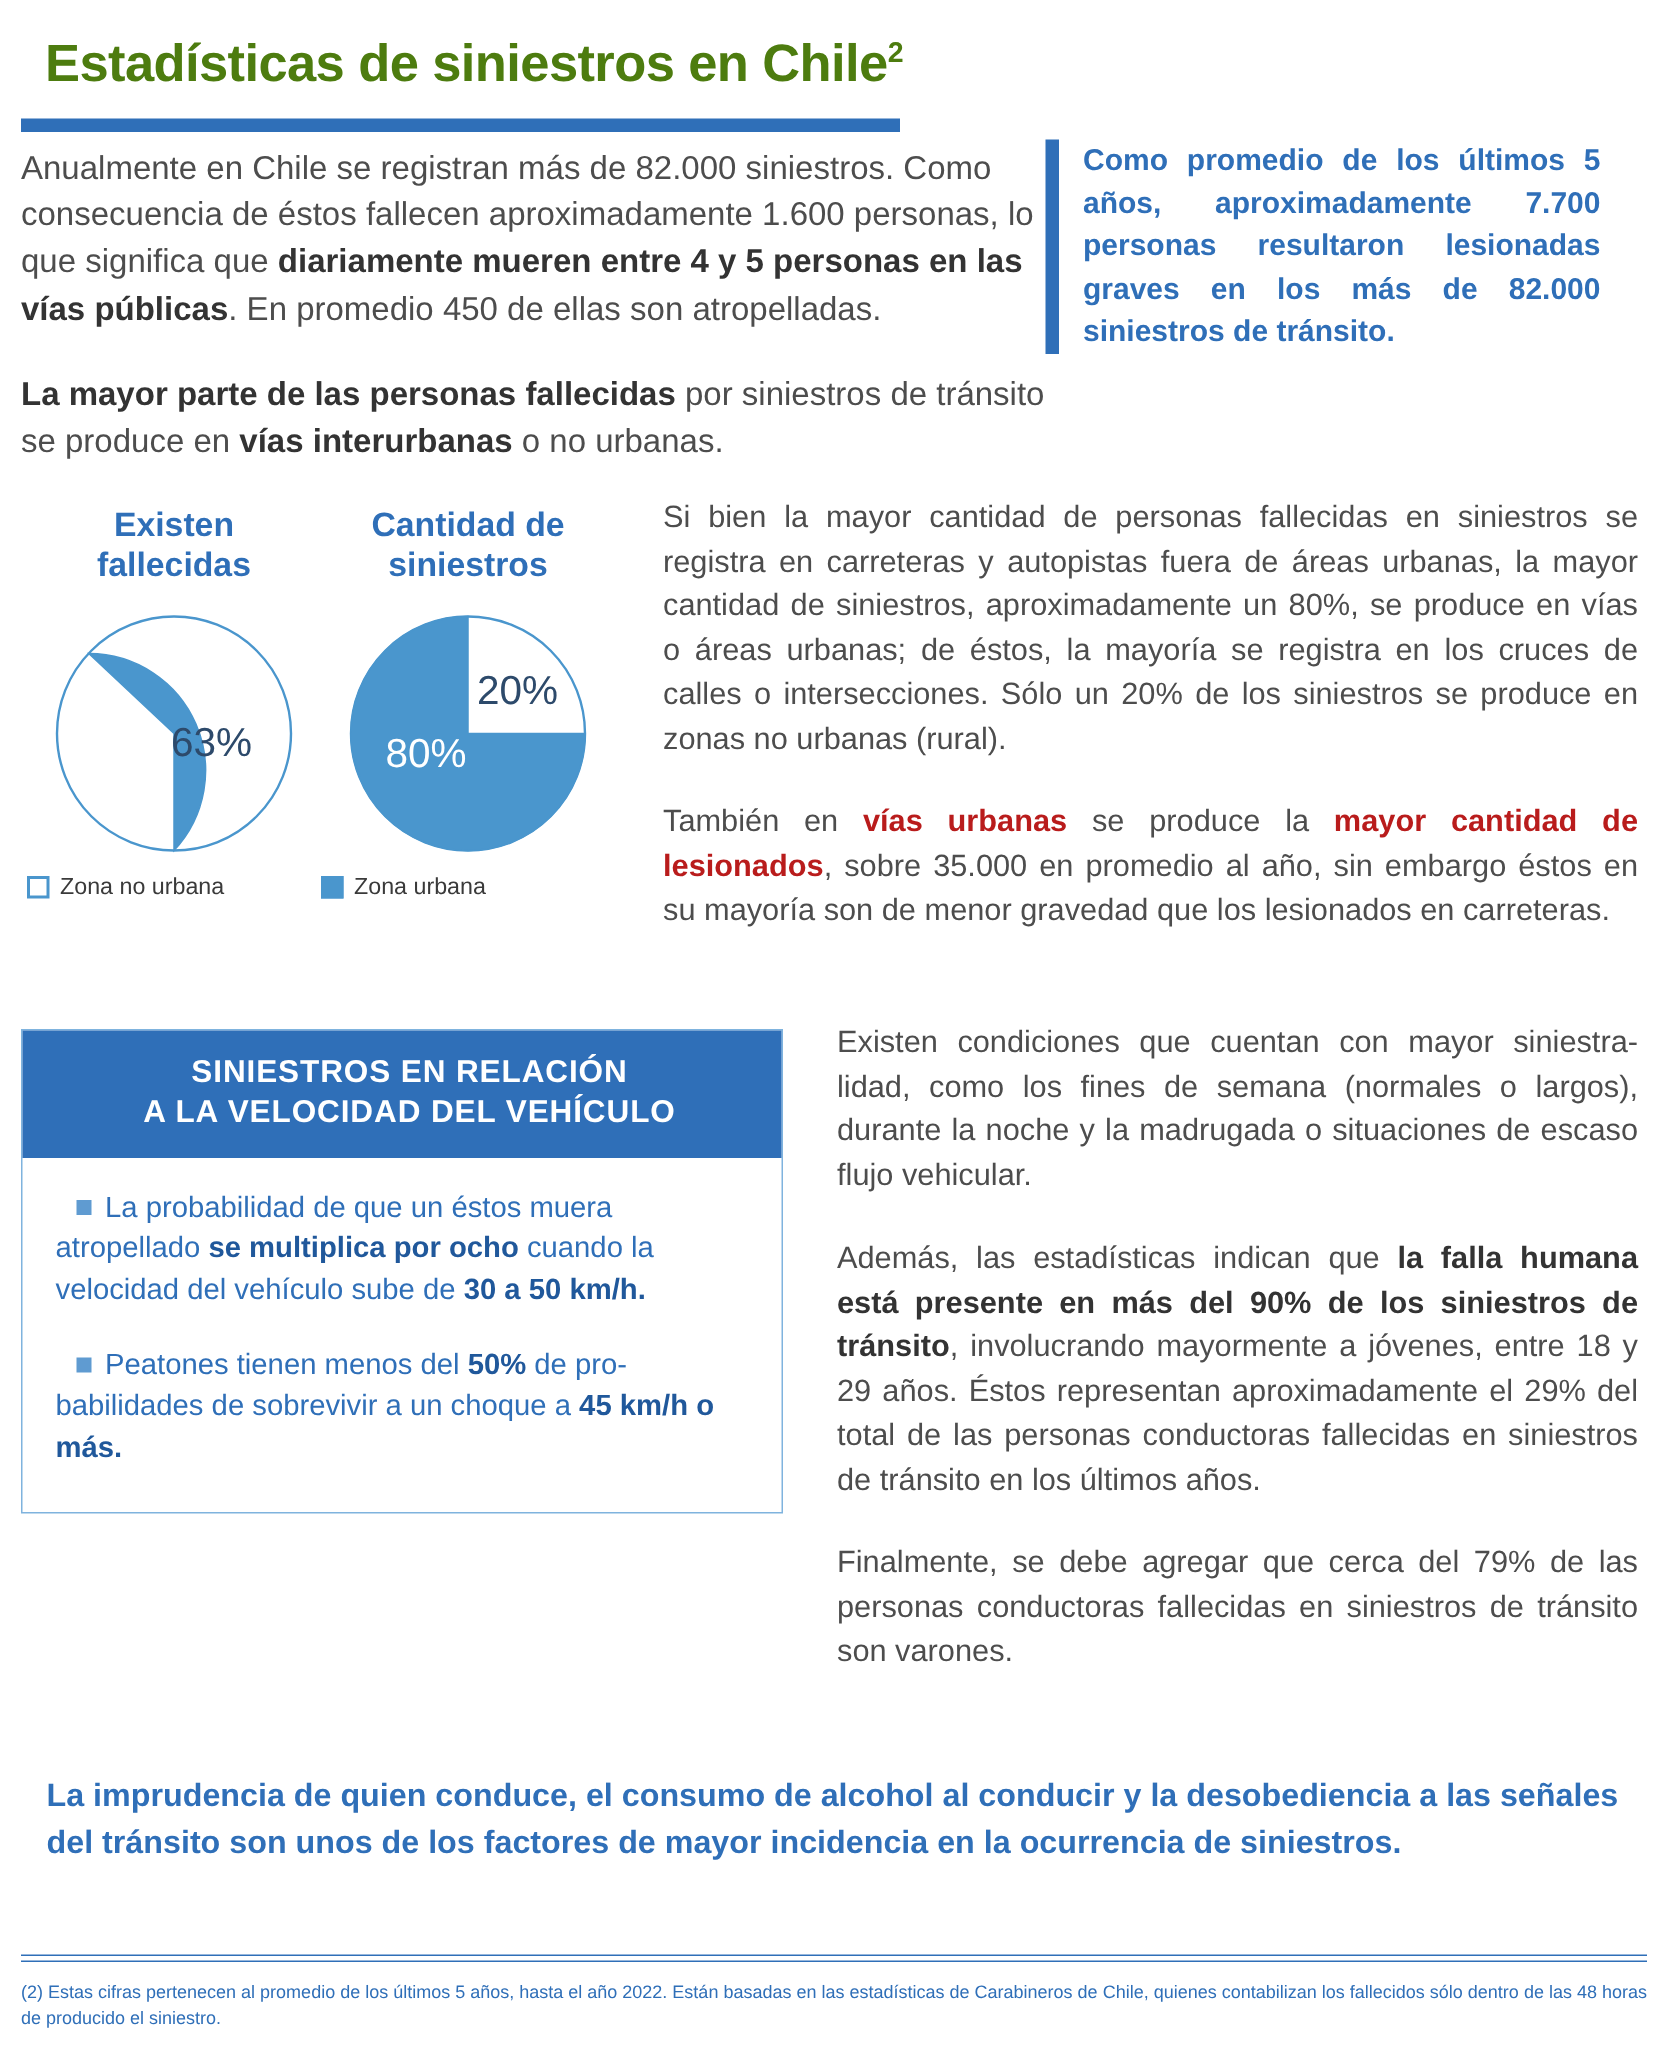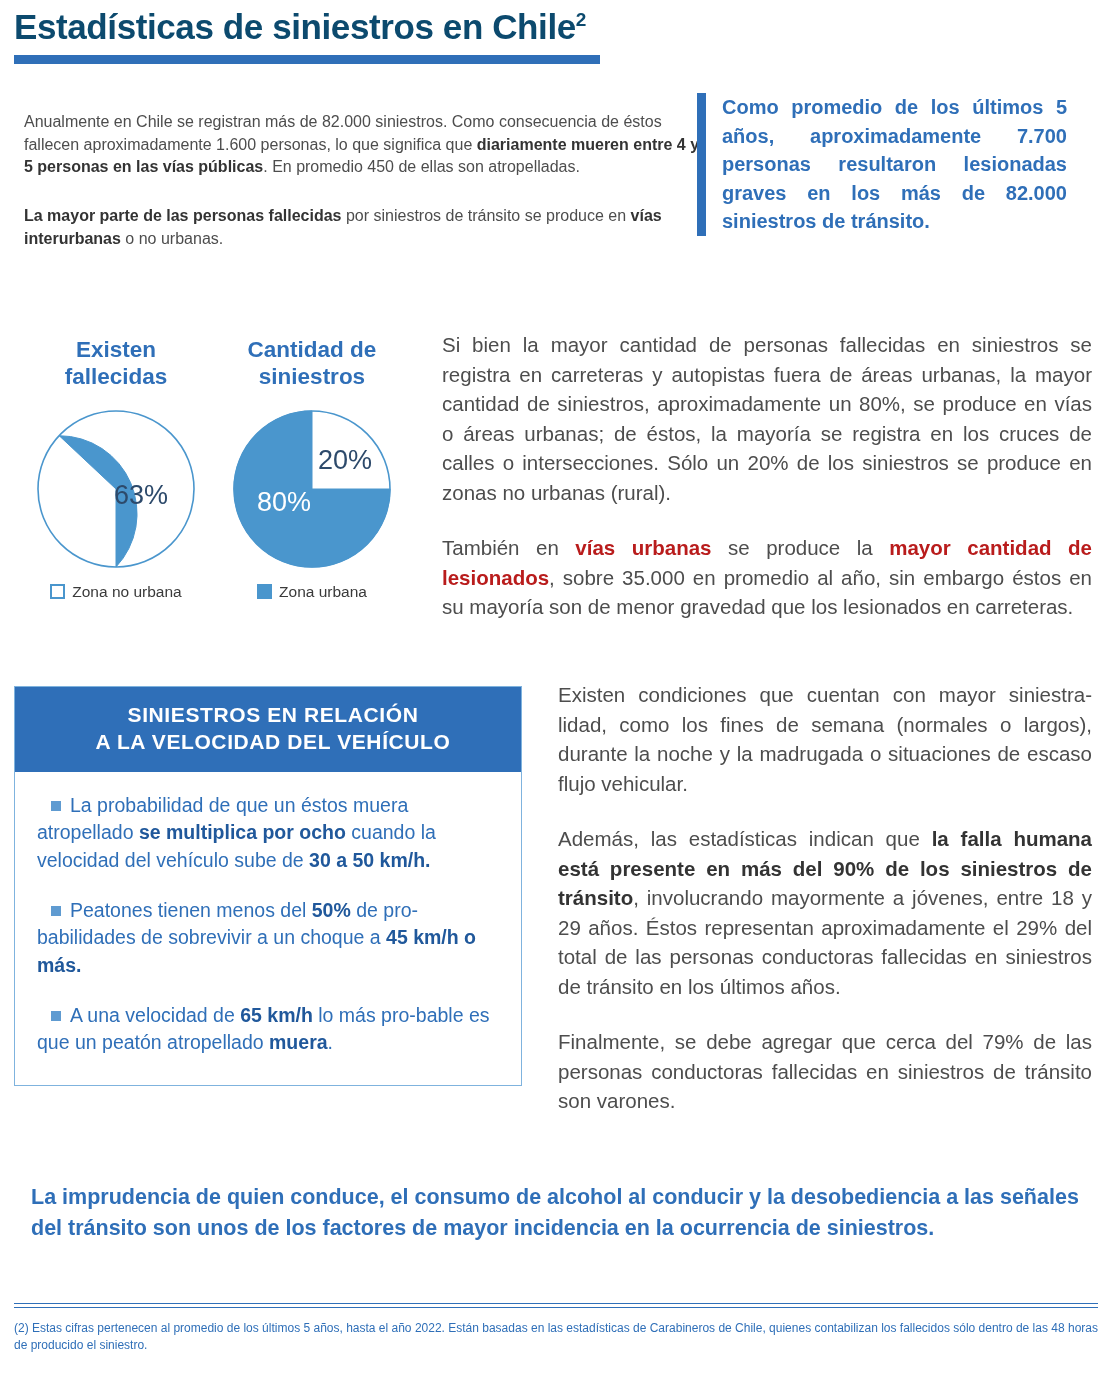--- a/index.html
+++ b/index.html
@@ -14,33 +14,33 @@
   }
   .page{
     position:relative;
     width:1112px;height:1380px;
     padding:0;box-sizing:border-box;
   }
 
   
   .title-wrap{position:absolute;left:14px;top:8px;width:1084px;}
   .title{
-    font-size:35px;font-weight:bold;color:#0c4a6e;
-    letter-spacing:-0.4px;line-height:1.1;margin:0;
+    font-size:35px;font-weight:bold;color:#4d7c0f;
+    letter-spacing:-0.4px;line-height:1.1;margin:16px;
     white-space:nowrap;
   }
   .title sup{font-size:19px;vertical-align:super;font-weight:bold;}
   .title-rule{
     margin-top:8px;width:586px;height:9px;background:#2f6fb8;
   }
 
   
   .intro{
-    position:absolute;left:24px;top:96px;width:686px;
-    font-size:16px;line-height:1.42;color:#4d4d4d;margin-top:15px;
+    position:absolute;left:14px;top:96px;width:686px;
+    font-size:22px;line-height:1.42;color:#4d4d4d;
   }
   .intro p{margin:0 0 26px 0;}
   .intro b{color:#333333;font-weight:bold;}
 
   
   .callout-top{
     position:absolute;left:697px;top:93px;width:370px;
     display:flex;align-items:stretch;
   }
   .callout-bar{width:9px;background:#2f6fb8;flex:0 0 9px;margin-right:16px;}
@@ -53,21 +53,21 @@
   .charts{position:absolute;left:18px;top:336px;width:400px;}
   .chart-titles{display:flex;}
   .chart-col{width:196px;text-align:center;}
   .chart-title{
     font-size:22.5px;font-weight:bold;color:#2f6fb8;line-height:1.22;
   }
   .pies{display:flex;margin-top:18px;}
   .pie-holder{width:196px;display:flex;justify-content:center;position:relative;}
   .pie-svg{display:block;}
   .legend{display:flex;margin-top:14px;}
-  .legend-col{width:196px;display:flex;align-items:center;justify-content:center;}
+  .legend-col{width:196px;display:flex;align-items:center;}
   .lg-sw{width:15px;height:15px;display:inline-block;margin-right:7px;box-sizing:border-box;}
   .lg-sw.open{background:#ffffff;border:2px solid #4a96cd;}
   .lg-sw.filled{background:#4a96cd;border:2px solid #4a96cd;}
   .lg-label{font-size:15.5px;color:#3a3a3a;}
 
   
   .body-right{
     position:absolute;left:442px;top:330px;width:650px;
     font-size:20.5px;line-height:1.44;color:#4d4d4d;text-align:justify;
   }
@@ -203,21 +203,20 @@
   </div>
 
   <div class="speedbox">
     <div class="speedbox-head">
       <div>SINIESTROS EN RELACIÓN</div>
       <div>A LA VELOCIDAD DEL VEHÍCULO</div>
     </div>
     <div class="speedbox-body">
       <p class="sb-item"><span class="sb-bullet"></span><span>La probabilidad de que un éstos muera atropellado </span><b>se multiplica por ocho</b><span> cuando la velocidad del vehículo sube de </span><b>30 a 50 km/h.</b></p>
       <p class="sb-item"><span class="sb-bullet"></span><span>Peatones tienen menos del </span><b>50%</b><span> de pro-babilidades de sobrevivir a un choque a </span><b>45 km/h o más.</b></p>
-      <p class="sb-item"><span class="sb-bullet"></span><span>A una velocidad de </span><b>65 km/h</b><span> lo más pro-bable es que un peatón atropellado </span><b>muera</b><span>.</span></p>
     </div>
   </div>
 
   <div class="body-right2">
     <p>Existen condiciones que cuentan con mayor siniestra-lidad, como los fines de semana (normales o largos), durante la noche y la madrugada o situaciones de escaso flujo vehicular.</p>
     <p><span>Además, las estadísticas indican que </span><b>la falla humana está presente en más del 90% de los siniestros de tránsito</b><span>, involucrando mayormente a jóvenes, entre 18 y 29 años. Éstos representan aproximadamente el 29% del total de las personas conductoras fallecidas en siniestros de tránsito en los últimos años.</span></p>
     <p>Finalmente, se debe agregar que cerca del 79% de las personas conductoras fallecidas en siniestros de tránsito son varones.</p>
   </div>
 
   <div class="callout-bottom">

